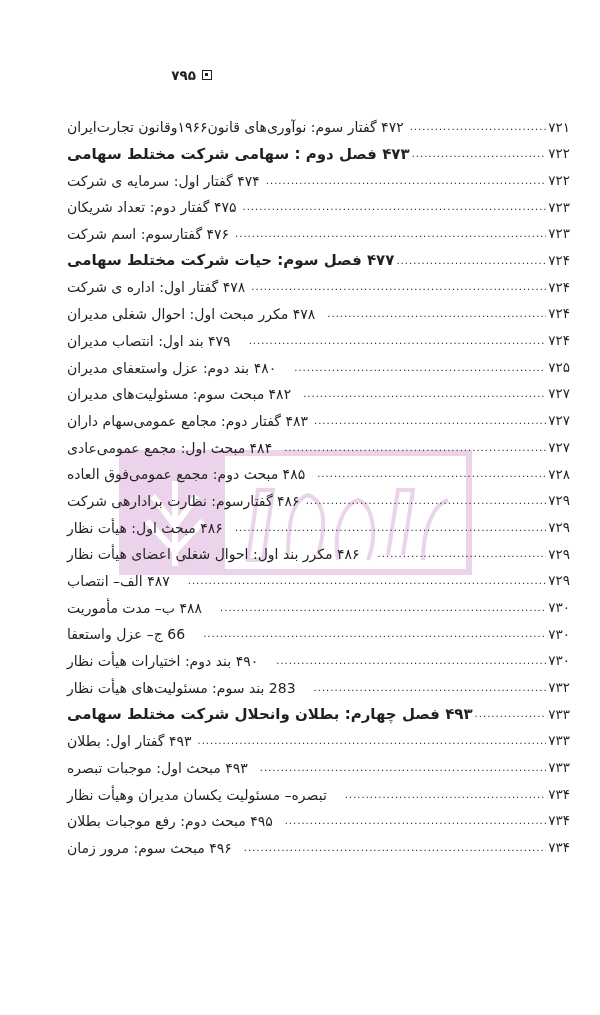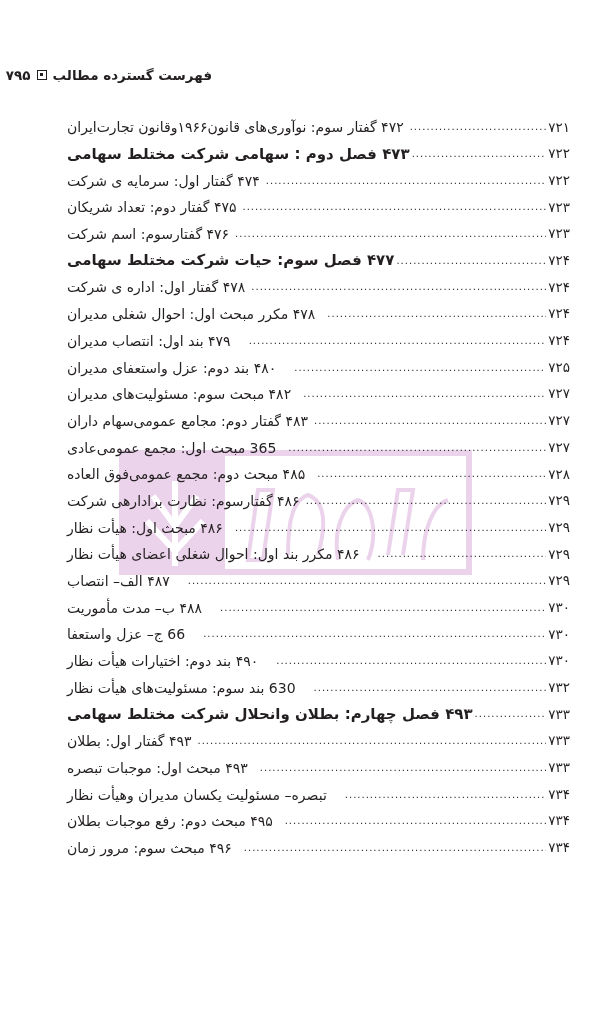--- a/index.html
+++ b/index.html
@@ -120,21 +120,20 @@
     font-size: 13.5px;
   }
   .ind1 { padding-right: 4px; }
   .ind2 { padding-right: 10px; }
   .ind3 { padding-right: 16px; }
 </style>
 </head>
 <body>
 
 <div class="page-header">
-  <span>فهرست گسترده مطالب</span>
   <span class="header-icon"></span>
   <span>۷۹۵</span>
 </div>
 
 <div class="watermark">
   <div class="watermark-block">
     <svg width="60" height="100" viewBox="0 0 60 100">
       <rect x="27" y="15" width="6" height="85" fill="#ffffff"></rect>
       <polyline points="8,30 30,60 52,30" fill="none" stroke="#ffffff" stroke-width="6"></polyline>
       <polyline points="2,55 30,85 58,55" fill="none" stroke="#ffffff" stroke-width="6"></polyline>
@@ -243,21 +242,21 @@
     <div class="toc-row">
     <span class="num ind1">
       <span class="num-prefix">۴۸۳ </span>
       <span class="title">گفتار دوم: مجامع عمومی‌سهام داران</span>
     </span>
     <span class="dots"></span>
     <span class="page">۷۲۷</span>
   </div>
     <div class="toc-row">
     <span class="num ind2">
-      <span class="num-prefix">365 </span>
+      <span class="num-prefix">۴۸۴ </span>
       <span class="title">مبحث اول: مجمع عمومی‌عادی</span>
     </span>
     <span class="dots"></span>
     <span class="page">۷۲۷</span>
   </div>
     <div class="toc-row">
     <span class="num ind2">
       <span class="num-prefix">۴۸۵ </span>
       <span class="title">مبحث دوم: مجمع عمومی‌فوق العاده</span>
     </span>
@@ -315,21 +314,21 @@
     <div class="toc-row">
     <span class="num ind3">
       <span class="num-prefix">۴۹۰ </span>
       <span class="title">بند دوم: اختیارات هیأت نظار</span>
     </span>
     <span class="dots"></span>
     <span class="page">۷۳۰</span>
   </div>
     <div class="toc-row">
     <span class="num ind3">
-      <span class="num-prefix">630 </span>
+      <span class="num-prefix">283 </span>
       <span class="title">بند سوم: مسئولیت‌های هیأت نظار</span>
     </span>
     <span class="dots"></span>
     <span class="page">۷۳۲</span>
   </div>
     <div class="toc-row bold">
     <span class="num ind0">
       <span class="num-prefix">۴۹۳ </span>
       <span class="title">فصل چهارم: بطلان وانحلال شرکت مختلط سهامی</span>
     </span>

